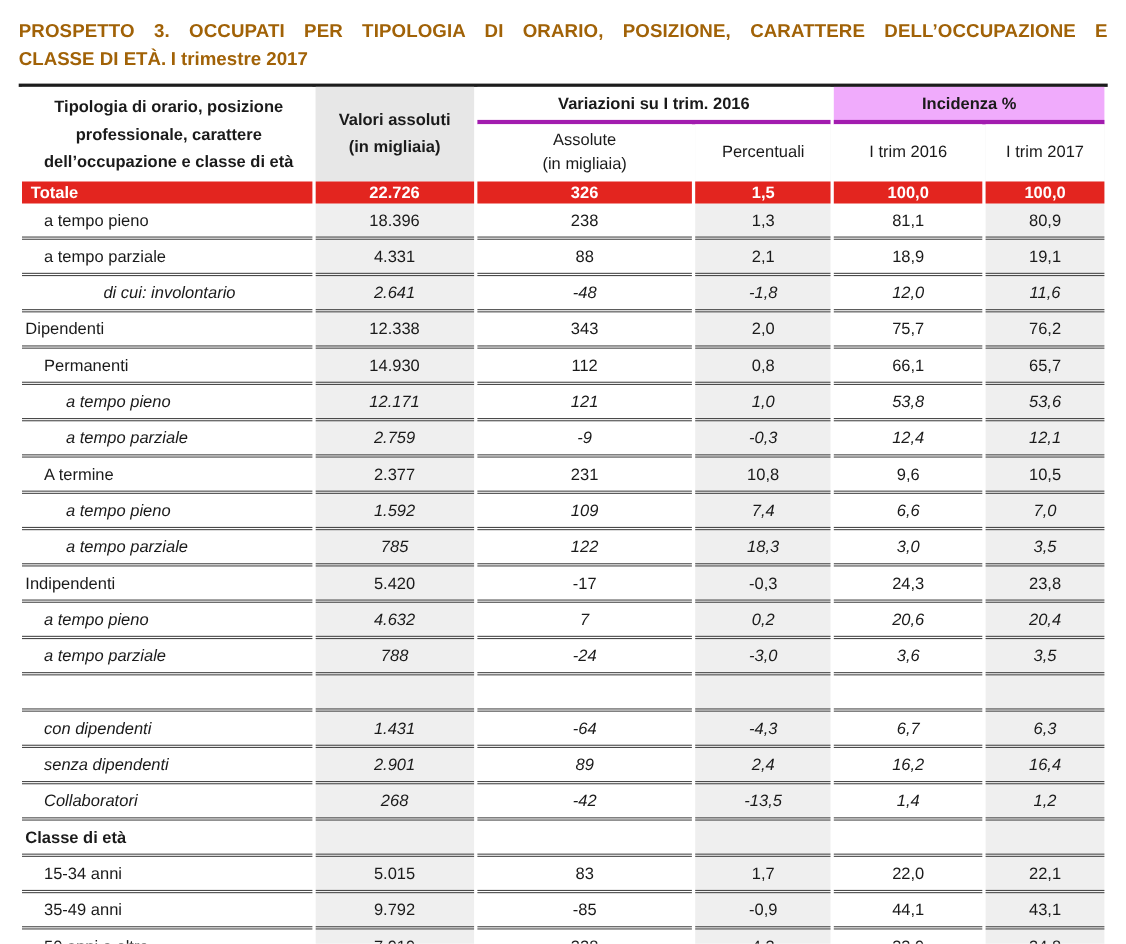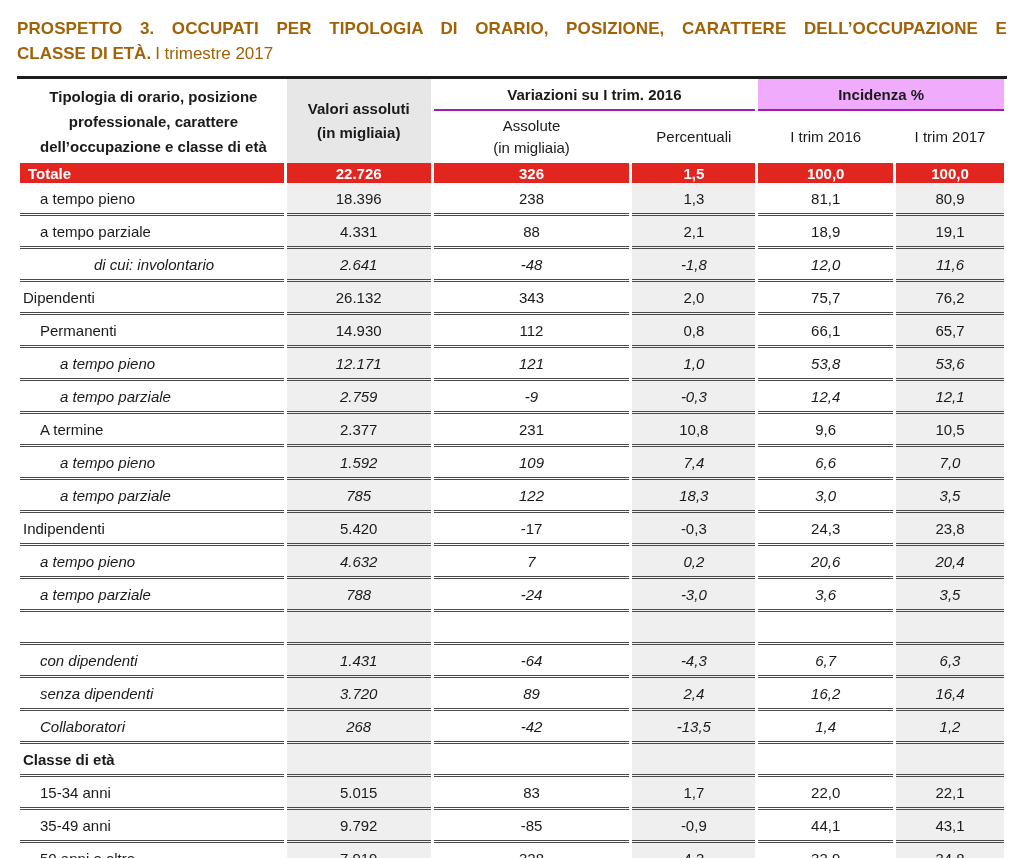--- a/index.html
+++ b/index.html
@@ -13,21 +13,21 @@
   
   .title{color:#a16207;font-size:17px;line-height:25px;margin-bottom:10px;}
   .title-line1{
     font-weight:bold;
     text-align:justify;
     text-align-last:justify;
     -moz-text-align-last:justify;
     letter-spacing:.1px;
   }
   .title-line2 .t-bold{font-weight:bold;}
-  .title-line2 .t-reg{font-weight:normal;margin-left:4px;}
+  .title-line2 .t-reg{font-weight:bold;margin-left:4px;}
 
   
   table.prospetto{
     border-collapse:separate;
     border-spacing:3px 0;
     table-layout:fixed;
     border-top:3px solid #1c1c1c;
     border-bottom:2px solid #1c1c1c;
   }
   col.c1{width:264px;} col.c2{width:144px;} col.c3{width:196px;}
@@ -41,21 +41,21 @@
     text-align:center;vertical-align:middle;font-weight:bold;
     font-size:15px;line-height:25px;padding-left:3px;
     white-space:pre-line;background:#ffffff;
   }
   .h-valori{
     background:#e7e7e7;font-weight:bold;text-align:center;vertical-align:middle;
     font-size:15px;line-height:24px;white-space:pre-line;
   }
   .h-group-cell{
     font-weight:bold;text-align:center;vertical-align:middle;
-    font-size:15px;height:30px;border-bottom:2px solid #a21caf;
+    font-size:15px;height:30px;border-bottom:4px solid #a21caf;
   }
   .h-var{background:#ffffff;}
   .h-inc{background:#f0abfc;}
   .h-sub th{
     height:52px;text-align:center;vertical-align:middle;
     font-size:15px;font-weight:normal;line-height:22px;
     white-space:pre-line;background:#ffffff;
   }
 
   
@@ -146,21 +146,21 @@
         <tr class="row-italic">
           <td class="label pl3">di cui: involontario</td>
           <td>2.641</td>
           <td>-48</td>
           <td>-1,8</td>
           <td>12,0</td>
           <td>11,6</td>
         </tr>
         <tr>
           <td class="label pl0">Dipendenti</td>
-          <td>26.132</td>
+          <td>12.338</td>
           <td>343</td>
           <td>2,0</td>
           <td>75,7</td>
           <td>76,2</td>
         </tr>
         <tr>
           <td class="label pl1">Permanenti</td>
           <td>14.930</td>
           <td>112</td>
           <td>0,8</td>
@@ -242,21 +242,21 @@
         <tr class="row-italic">
           <td class="label pl1">con dipendenti</td>
           <td>1.431</td>
           <td>-64</td>
           <td>-4,3</td>
           <td>6,7</td>
           <td>6,3</td>
         </tr>
         <tr class="row-italic">
           <td class="label pl1">senza dipendenti</td>
-          <td>3.720</td>
+          <td>2.901</td>
           <td>89</td>
           <td>2,4</td>
           <td>16,2</td>
           <td>16,4</td>
         </tr>
         <tr class="row-italic">
           <td class="label pl1">Collaboratori</td>
           <td>268</td>
           <td>-42</td>
           <td>-13,5</td>

